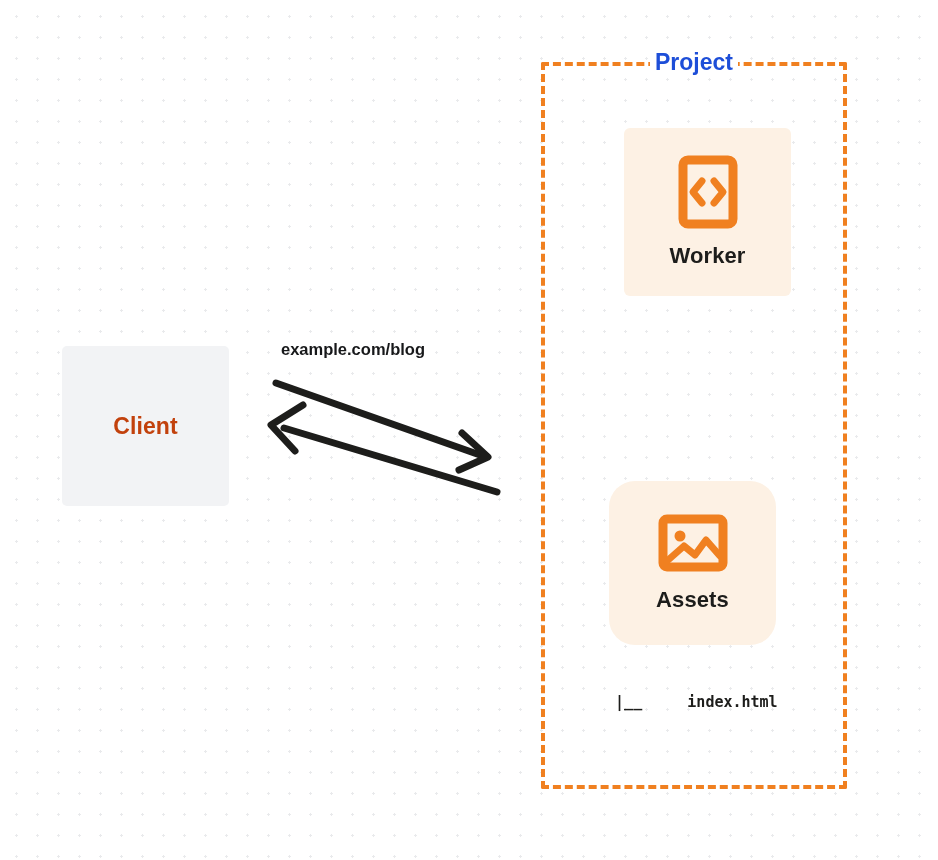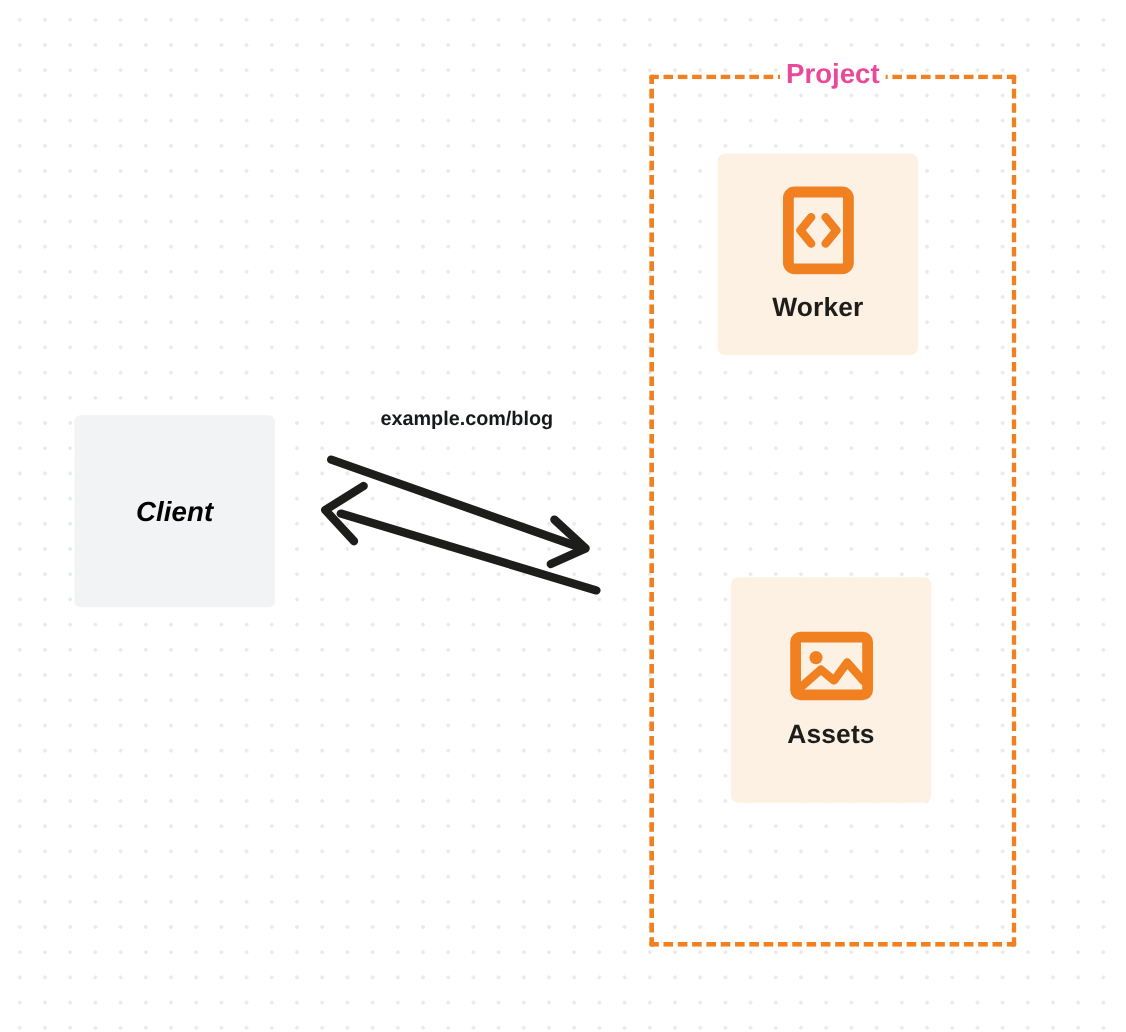--- a/index.html
+++ b/index.html
@@ -31,23 +31,22 @@
     height: 160px;
     background: #f2f3f5;
     border-radius: 5px;
     display: flex;
     align-items: center;
     justify-content: center;
   }
   .client-label {
     font-size: 23px;
     font-weight: bold;
-    color: #000000;
+    color: #c2410c;
     letter-spacing: .1px;
-    font-style: italic;
   }
 
   
   .arrows {
     position: absolute;
     left: 0;
     top: 0;
     width: 938px;
     height: 860px;
     pointer-events: none;
@@ -55,21 +54,20 @@
 
   
   .url-label {
     position: absolute;
     left: 281px;
     top: 340px;
     font-size: 16.5px;
     font-weight: bold;
     color: #17181a;
     white-space: nowrap;
-    margin-left: 36px;
   }
 
   
   .project-box {
     position: absolute;
     left: 541px;
     top: 62px;
     width: 306px;
     height: 727px;
     box-sizing: border-box;
@@ -78,44 +76,45 @@
   }
   .project-title {
     position: absolute;
     left: 50%;
     top: 62px;
     transform: translate(-50%, -50%);
     background: #ffffff;
     padding: 0 5px;
     font-size: 23px;
     font-weight: bold;
-    color: #ec4899;
+    color: #1d4ed8;
     white-space: nowrap;
   }
 
   
   .card {
     position: absolute;
     width: 167px;
     background: #fdf1e4;
     border-radius: 6px;
     display: flex;
     flex-direction: column;
     align-items: center;
     justify-content: center;
   }
   .card-worker {
-    left: 598px;
+    left: 624px;
     top: 128px;
     height: 168px;
   }
   .card-assets {
     left: 609px;
     top: 481px;
-    height: 188px;
+    height: 164px;
+    border-radius: 26px;
   }
   .card-icon {
     display: block;
     margin-bottom: 14px;
   }
   .card-label {
     font-size: 22px;
     font-weight: bold;
     color: #1d1d1b;
     letter-spacing: .1px;
@@ -176,16 +175,17 @@
   <div class="card card-assets">
     <svg class="card-icon" width="70" height="60" viewBox="0 0 70 60">
       <rect x="5" y="6" width="60" height="48" rx="4" ry="4" fill="none" stroke="#f08020" stroke-width="9"></rect>
       <circle cx="22" cy="23" r="5.5" fill="#f08020"></circle>
       <polyline points="9,48 26,33 37,42 48,27 62,43" fill="none" stroke="#f08020" stroke-width="7" stroke-linecap="round" stroke-linejoin="round"></polyline>
     </svg>
     <span class="card-label">Assets</span>
   </div>
 
   <div class="file-tree">
+    <span class="tree-row">   |__     index.html</span>
     
   </div>
 
 </div>
 
 </body></html>

